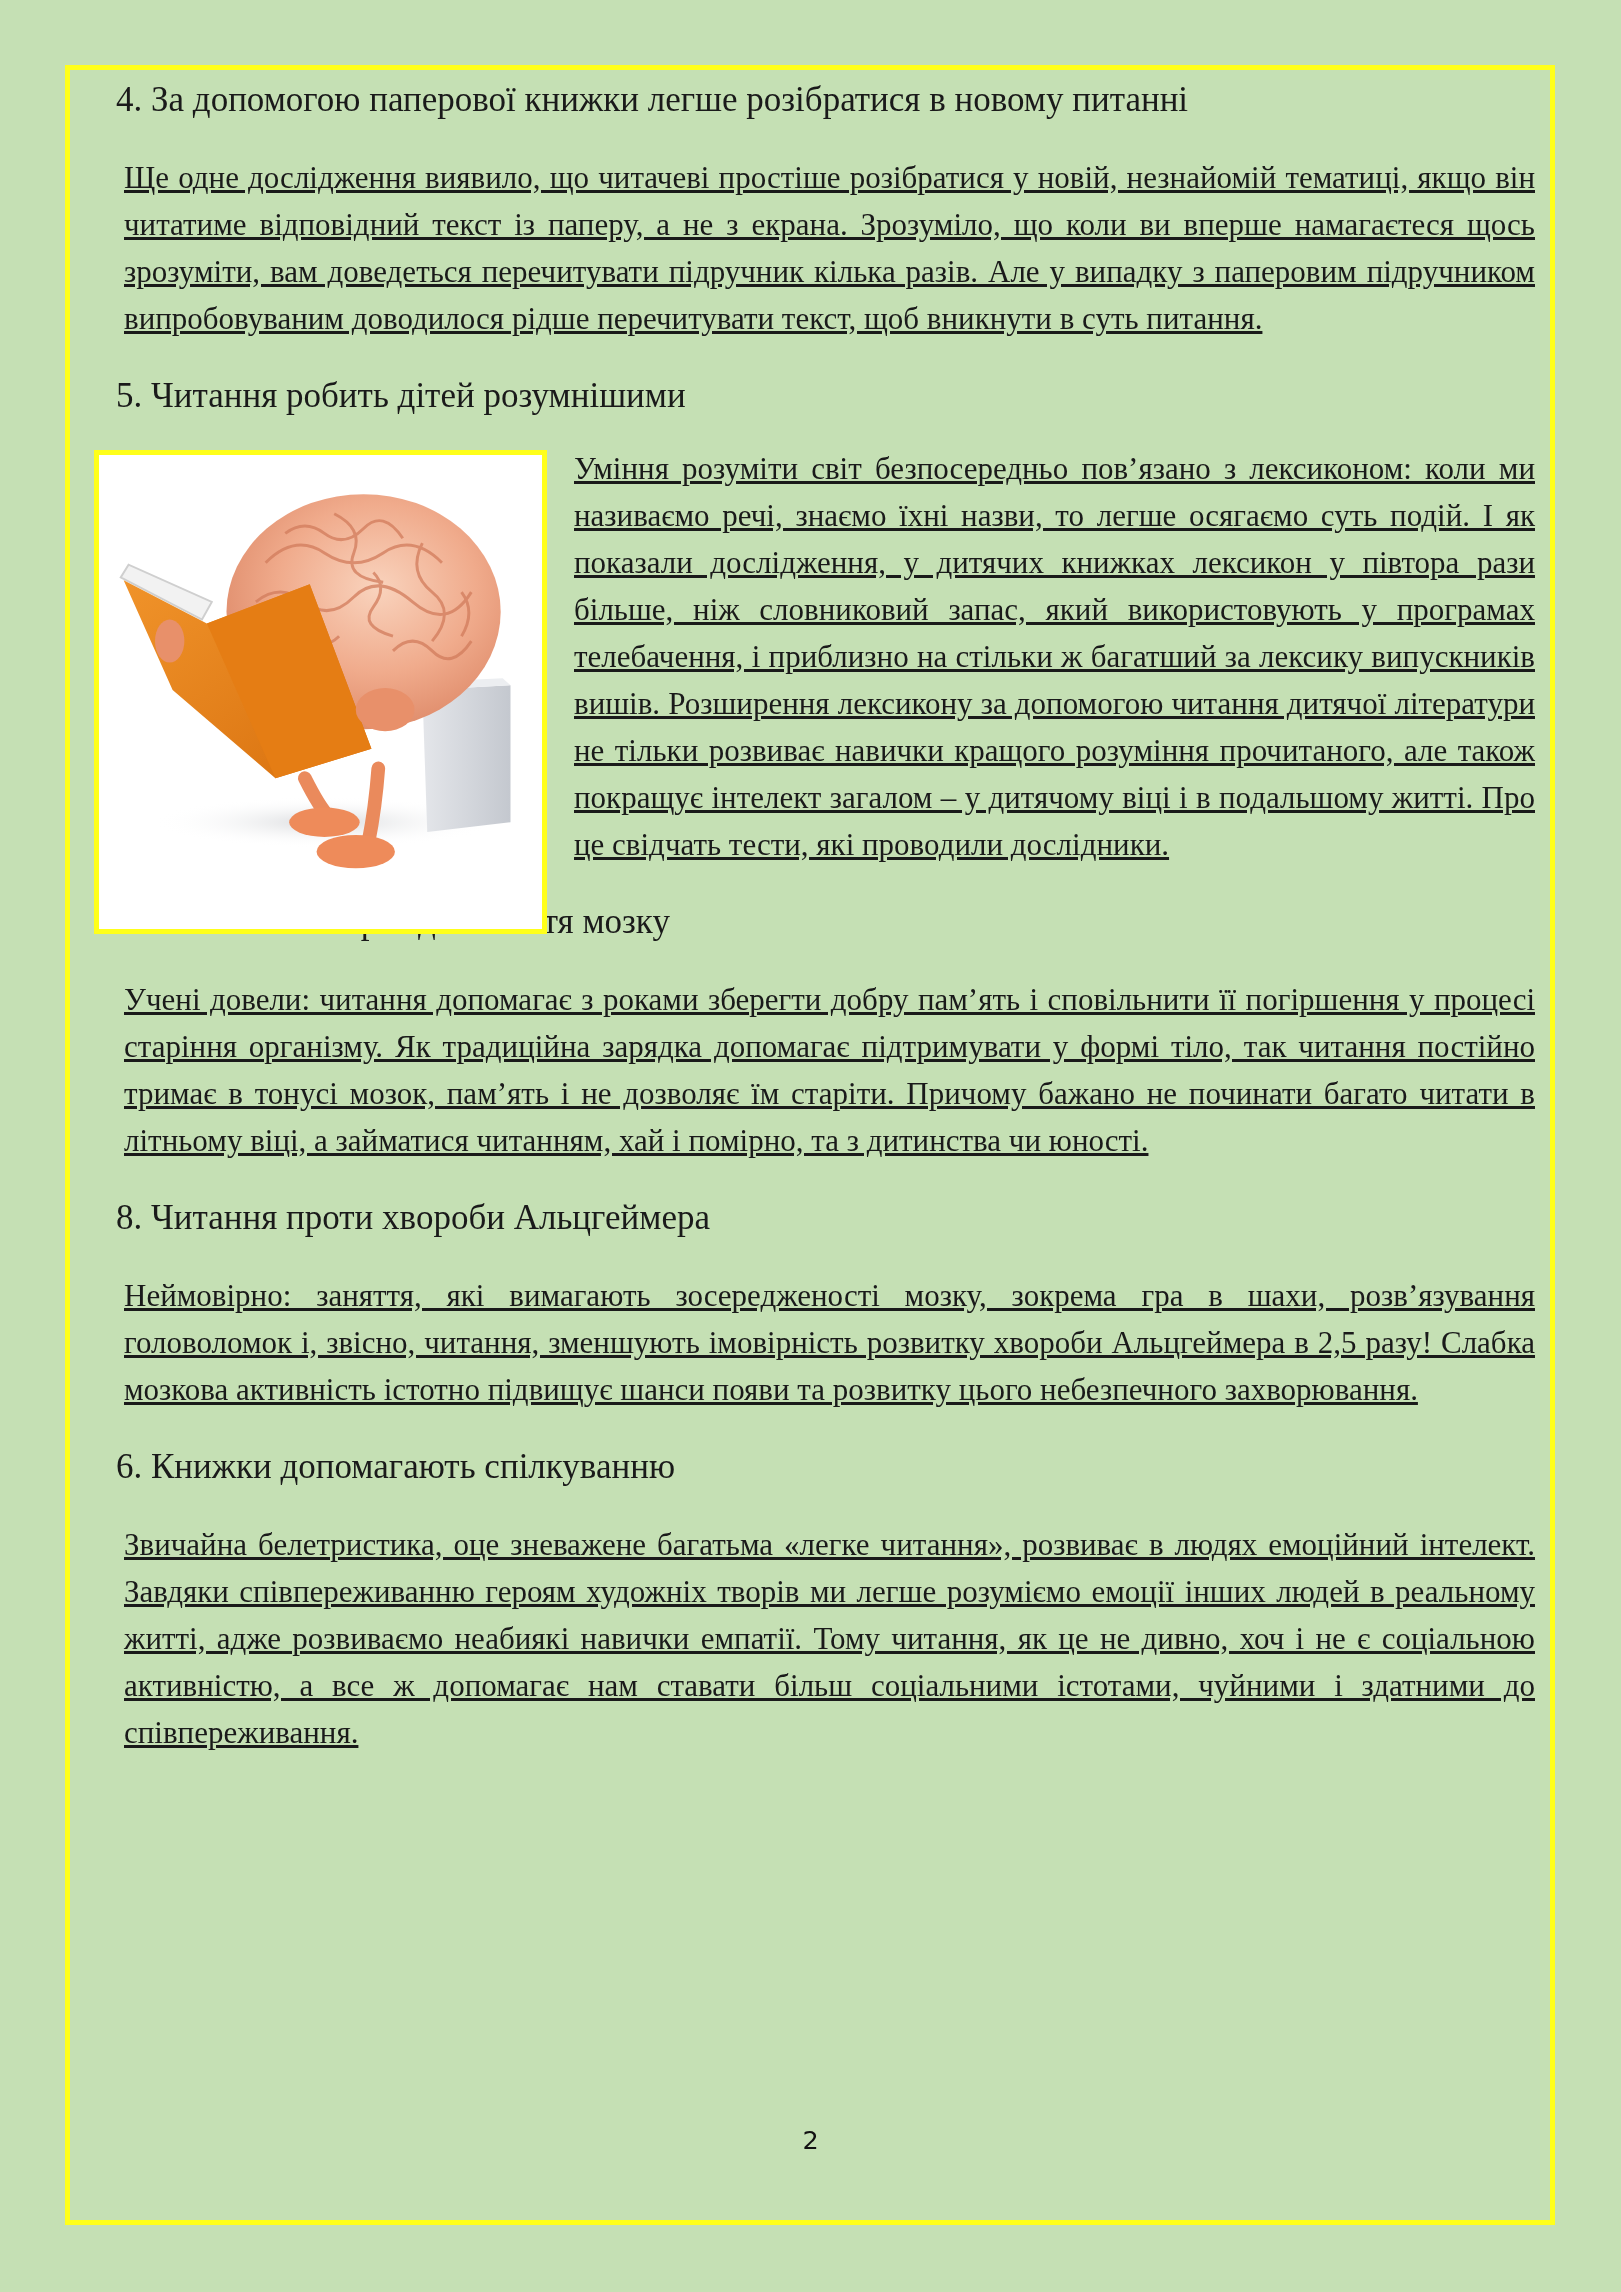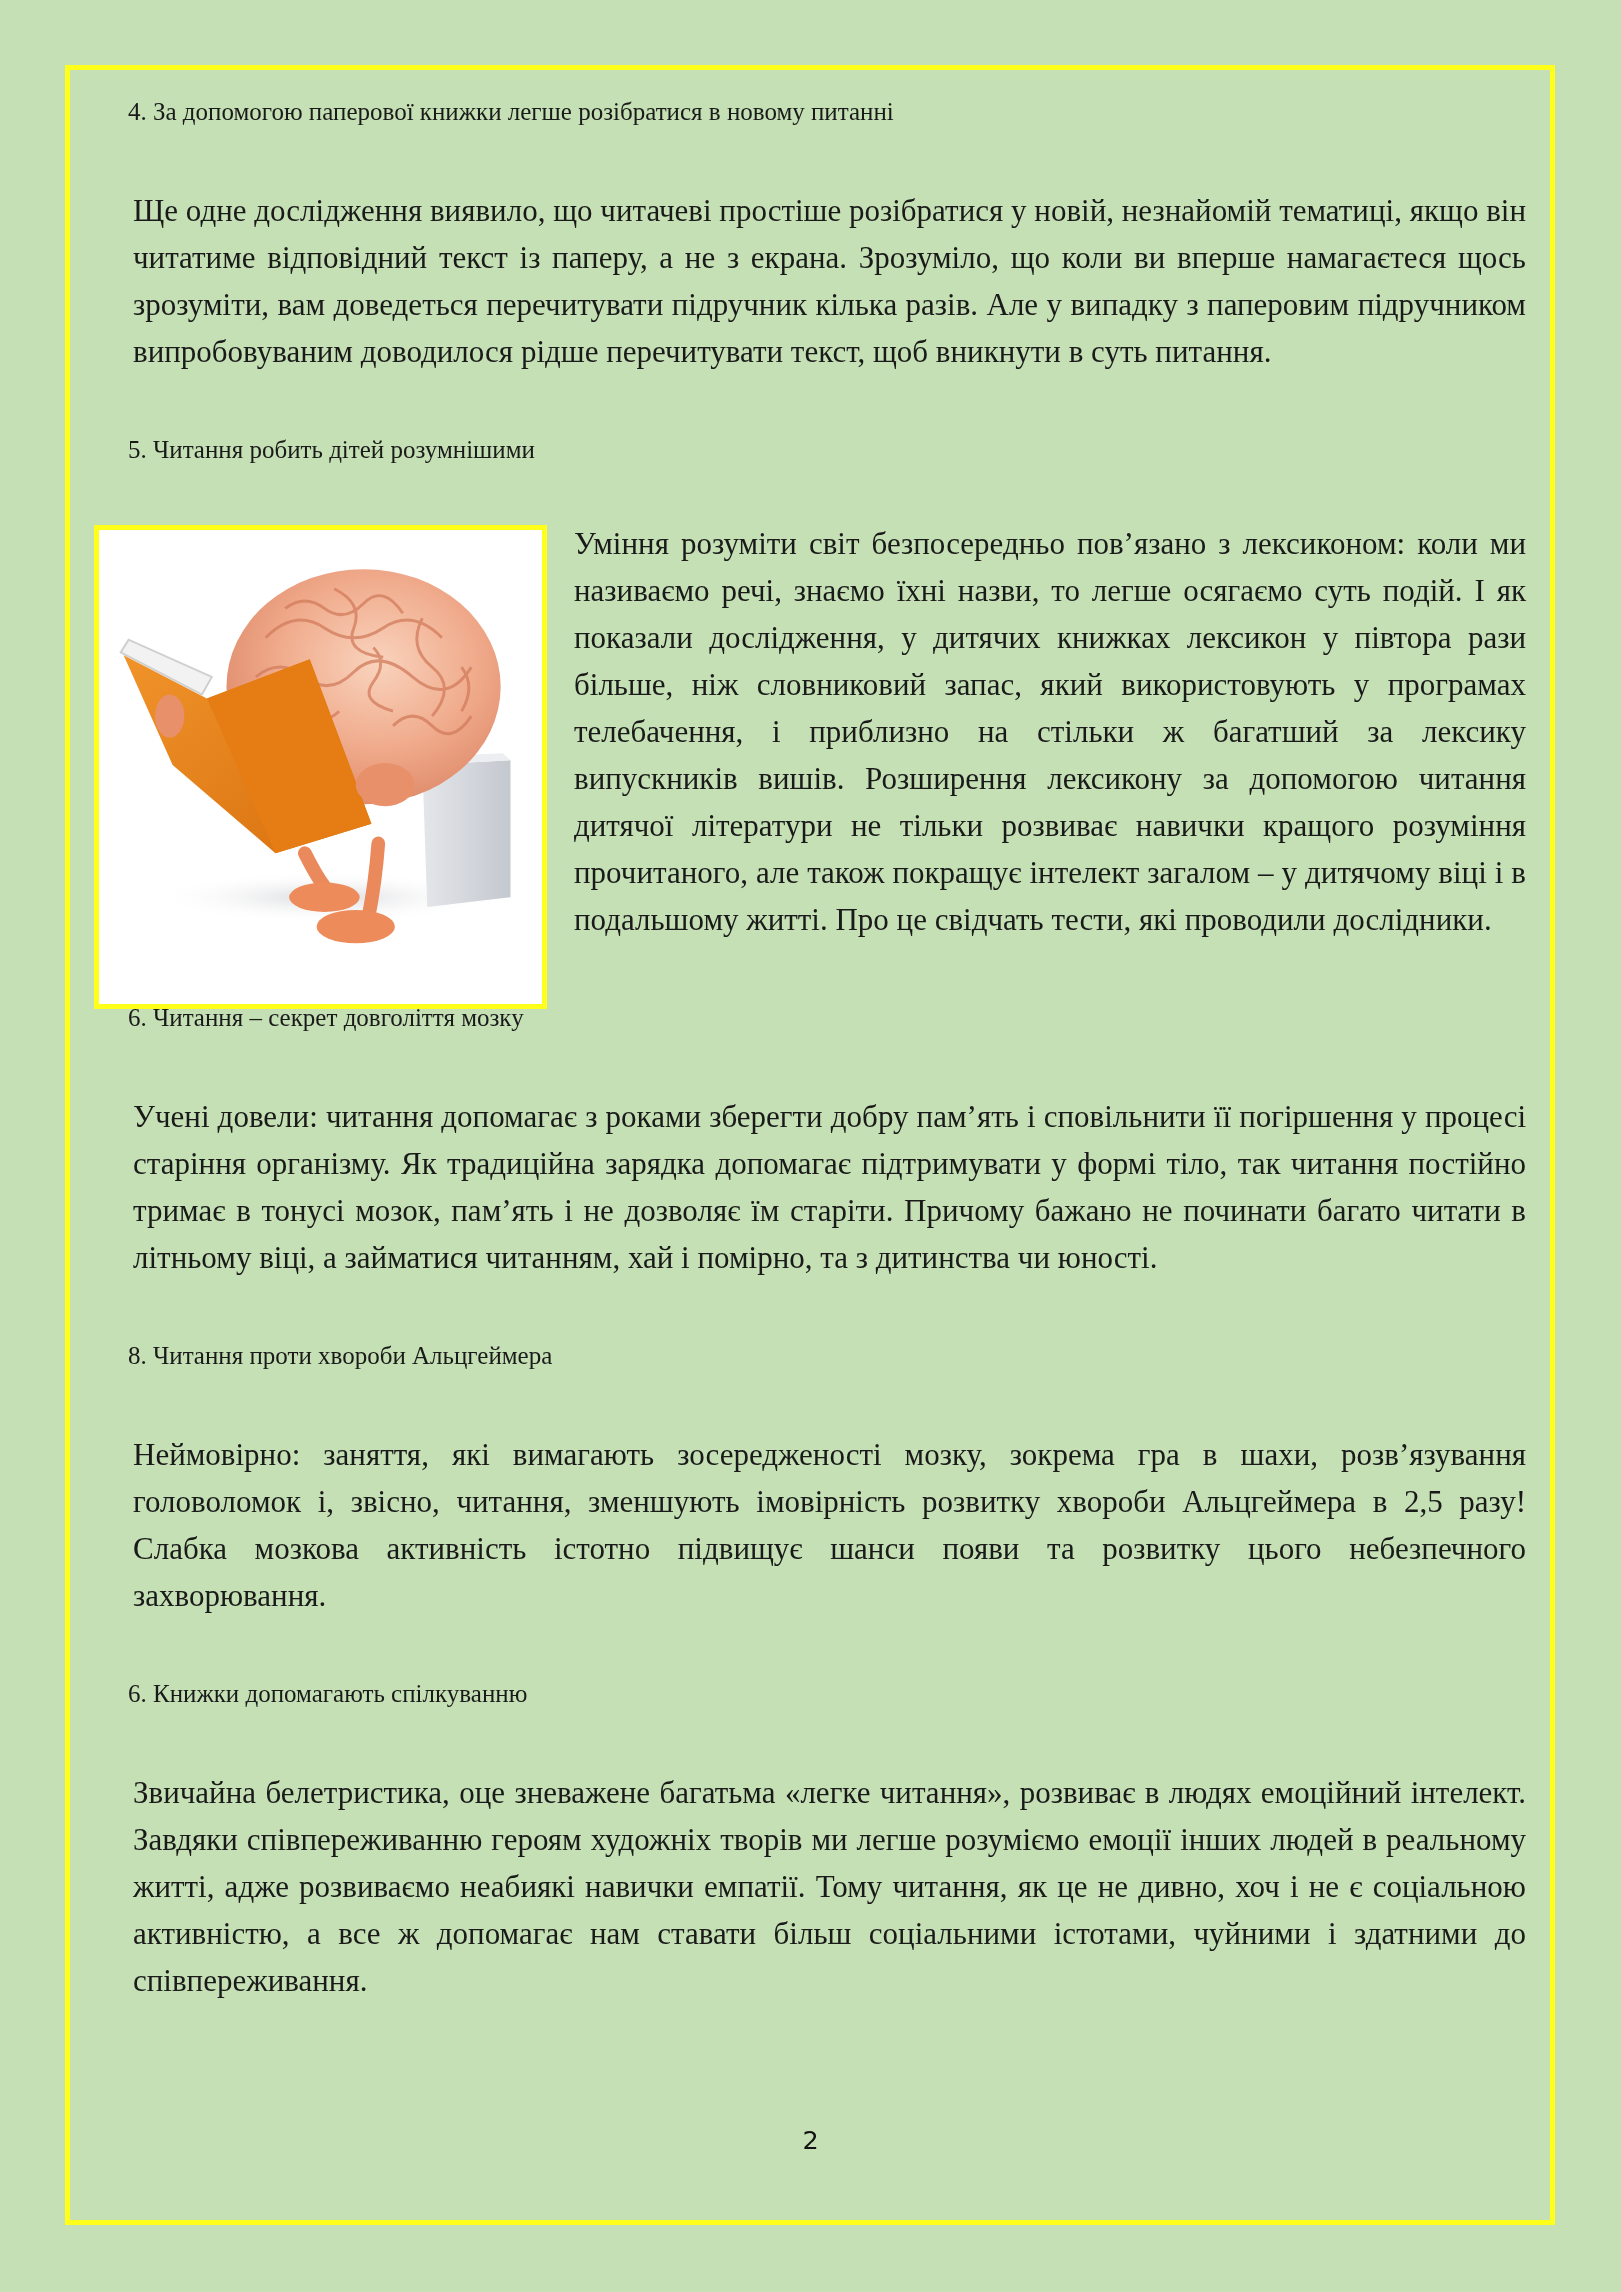--- a/index.html
+++ b/index.html
@@ -24,33 +24,34 @@
       border: 5.9px solid #ffff1a;
       box-sizing: content-box;
     }
     .content {
       position: absolute;
       left: 116px;
       top: 76px;
       width: 1427px;
     }
     .heading {
-      font-size: 25px;
+      font-size: 35px;
       line-height: 47px;
-      margin: 12px;
+      margin: 0;
       font-weight: normal;
       white-space: nowrap;
     }
     .para {
       font-size: 31px;
       line-height: 47px;
-      margin: 17px;
+      margin: 8px;
       text-align: justify;
       text-align-last: left;
       hyphens: none;
+      text-decoration: underline;
     }
     .gap-after-heading { height: 22.5px; }
     .gap-after-para { height: 22.5px; }
 
     .figure-row {
       position: relative;
     }
     .figure-frame {
       position: absolute;
       left: -21.6px;

